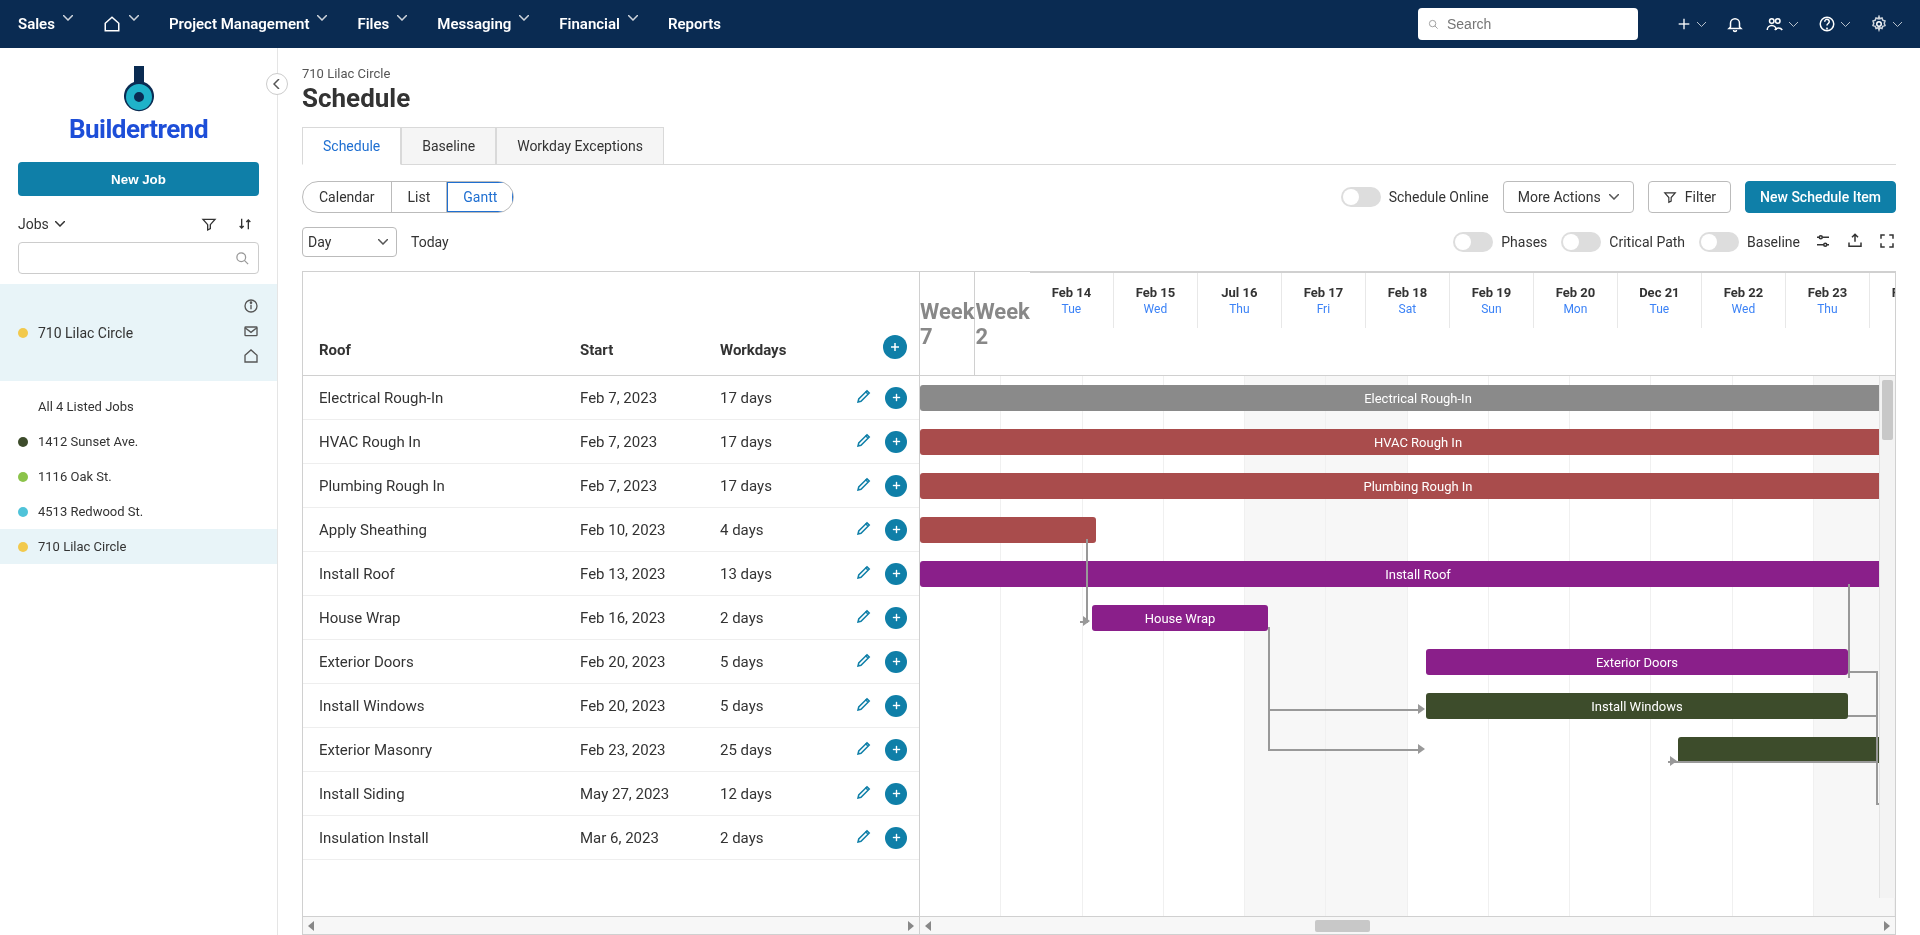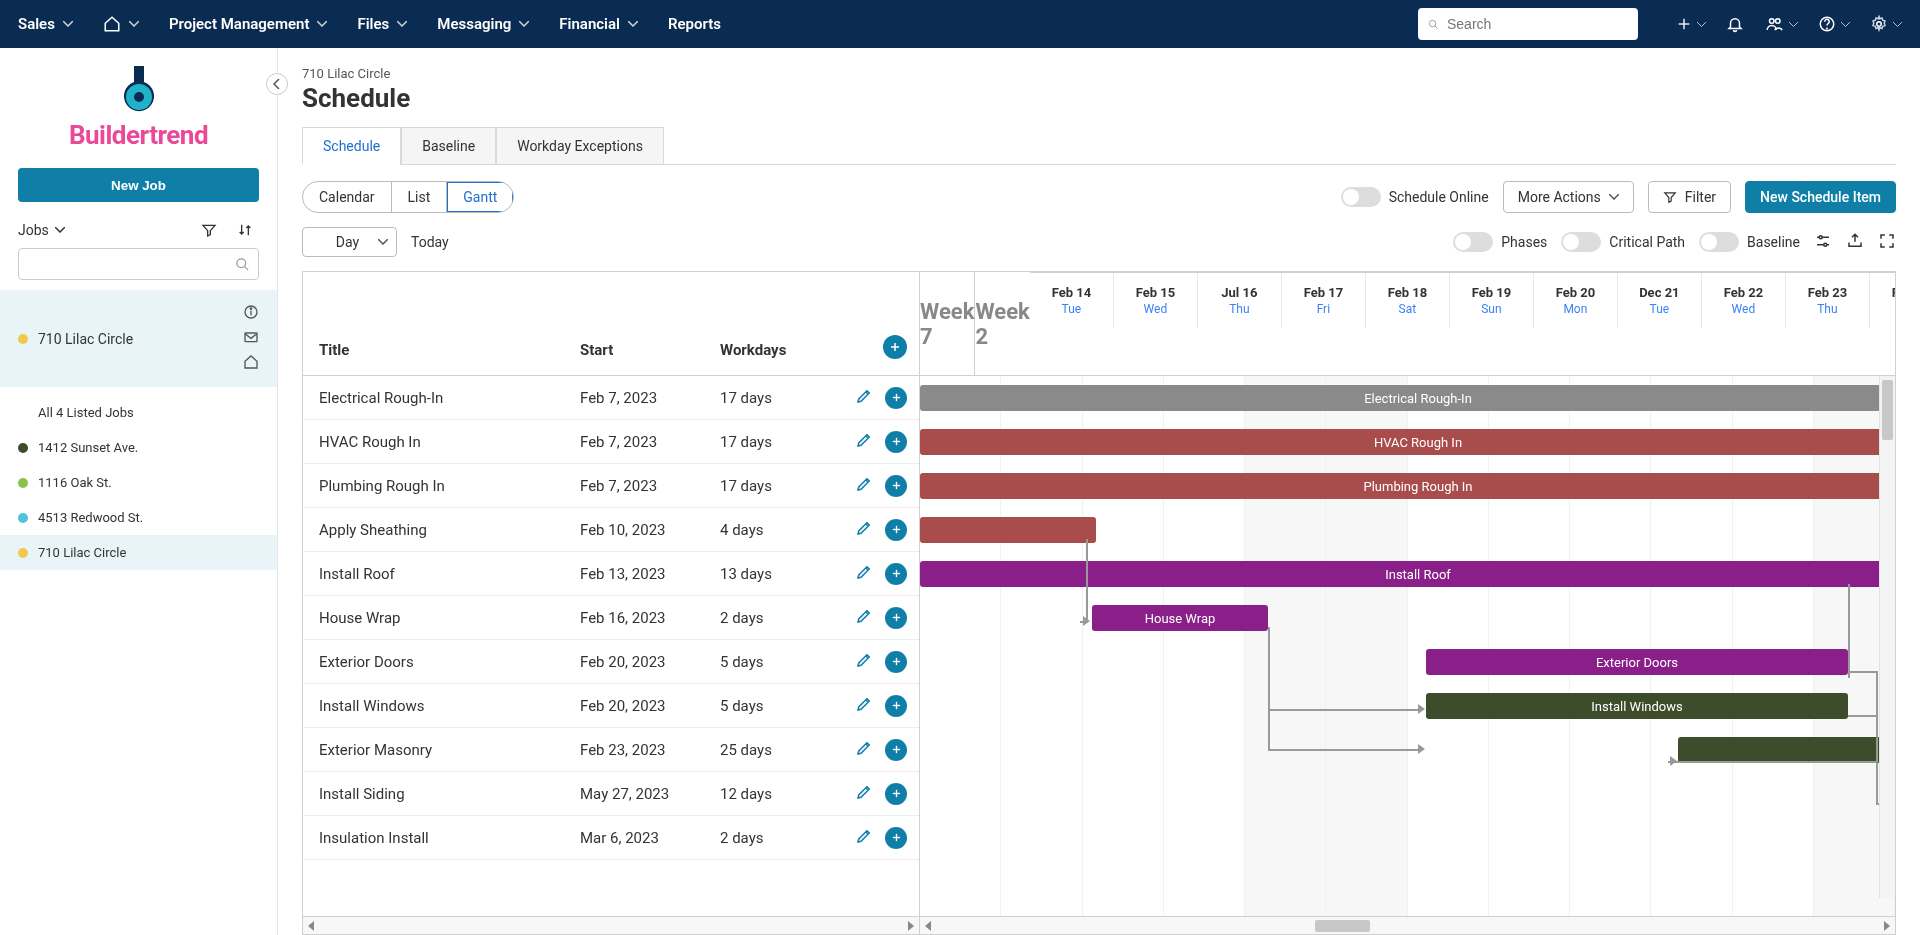--- a/index.html
+++ b/index.html
@@ -1,36 +1,36 @@
 <!DOCTYPE html>
 <html><head>
 <meta charset="utf-8">
 <style>
 * { margin: 0; padding: 0; box-sizing: border-box; }
 body { font-family: -apple-system, BlinkMacSystemFont, "Segoe UI", Roboto, Helvetica, Arial, sans-serif; font-size: 14px; color: #333; overflow: hidden; width: 1920px; height: 935px; background: #fff; }
 
 
 .topnav { background: #0a2b52; height: 48px; display: flex; align-items: center; padding: 0 18px; color: #fff; }
-.topnav .nav-item { margin-right: 30px; display: flex; align-items: center; cursor: pointer; font-weight: 600; font-size: 15px; }
+.topnav .nav-item { margin-right: 30px; display: flex; cursor: pointer; font-weight: 600; font-size: 15px; }
 .topnav .nav-item .chev { margin-left: 8px; opacity: .8; }
 .topnav .spacer { flex: 1; }
 .topnav .search { background: #fff; border-radius: 4px; height: 32px; width: 220px; display: flex; align-items: center; padding: 0 10px; color: #888; }
 .topnav .search svg { margin-right: 8px; }
 .topnav .search input { border: none; outline: none; font-size: 14px; flex: 1; }
 .topnav .right-icons { display: flex; align-items: center; margin-left: 18px; }
 .topnav .right-icon { margin-left: 20px; display: flex; align-items: center; cursor: pointer; }
 .topnav .right-icon .chev { margin-left: 5px; opacity: .7; }
 
 .layout { display: flex; height: calc(100% - 48px); }
 
 
 .sidebar { width: 278px; border-right: 1px solid #e5e5e5; display: flex; flex-direction: column; position: relative; }
 .logo-wrap { padding: 14px 18px 8px; display: flex; flex-direction: column; align-items: center; }
 .logo-wrap svg { width: 50px; height: 50px; }
-.logo-text { font-weight: 700; font-size: 26px; color: #ec4899; margin-top: 8px; letter-spacing: -0.5px; }
+.logo-text { font-weight: 700; font-size: 26px; color: #1d4ed8; margin-top: 2px; letter-spacing: -0.5px; }
 .new-job { margin: 10px 18px; background: #0f7fa8; color: #fff; border: none; border-radius: 4px; height: 34px; font-weight: 600; cursor: pointer; }
 .jobs-bar { display: flex; align-items: center; padding: 10px 18px; gap: 8px; }
 .jobs-bar .jobs-label { font-weight: 400; display: flex; align-items: center; flex: 1; }
 .jobs-bar .jobs-label .chev { margin-left: 6px; }
 .jobs-bar .icon-btn { width: 28px; display: flex; justify-content: center; cursor: pointer; color: #333; }
 .search-box { margin: 0 18px 10px; border: 1px solid #ccc; border-radius: 4px; height: 32px; display: flex; align-items: center; padding: 0 8px; }
 .search-box input { border: none; outline: none; flex: 1; font-size: 14px; }
 .search-box svg { color: #888; }
 .job-sel { background: #e8f4f8; padding: 14px 18px; display: flex; align-items: center; gap: 10px; }
 .job-sel .dot { width: 10px; height: 10px; border-radius: 50%; background: #f2c94c; }
@@ -57,21 +57,21 @@
 .view-toggle .vt:last-child { border-right: none; }
 .view-toggle .vt.active { color: #1f6fd1; outline: 1px solid #1f6fd1; outline-offset: -1px; }
 .tier1 .spacer { flex: 1; }
 .toggle-wrap { display: flex; align-items: center; gap: 8px; }
 .toggle { width: 40px; height: 20px; border-radius: 999px; background: #ddd; position: relative; cursor: pointer; }
 .toggle .knob { width: 16px; height: 16px; border-radius: 50%; background: #fff; position: absolute; top: 2px; left: 2px; }
 .btn { border: 1px solid #bbb; background: #fff; border-radius: 4px; padding: 7px 14px; display: flex; align-items: center; gap: 8px; cursor: pointer; font-size: 14px; }
 .btn.primary { background: #0f7fa8; color: #fff; border-color: #0f7fa8; font-weight: 500; }
 
 .tier2 { display: flex; align-items: center; margin-top: 14px; gap: 14px; }
-.sel { border: 1px solid #bbb; border-radius: 4px; padding: 6px 28px 6px 24px; position: relative; min-width: 95px; cursor: pointer; text-align: center; }
+.sel { border: 1px solid #bbb; border-radius: 4px; padding: 6px 28px 6px 5px; position: relative; min-width: 95px; cursor: pointer; }
 .sel .chev { position: absolute; right: 8px; top: 50%; transform: translateY(-50%); }
 .today-link { color: #333; cursor: pointer; }
 .tier2 .spacer { flex: 1; }
 .tier2 .icon-btn { cursor: pointer; color: #333; }
 
 
 .gantt-wrap { border: 1px solid #d0d0d0; margin-top: 14px; flex: 1; display: flex; min-height: 0; position: relative; }
 .gantt-left { width: 617px; border-right: 1px solid #d0d0d0; display: flex; flex-direction: column; }
 .gl-header { height: 104px; border-bottom: 1px solid #d0d0d0; display: flex; align-items: flex-end; padding: 0 12px 16px; }
 .gl-header .col { font-weight: 700; font-size: 15px; }
@@ -398,21 +398,21 @@
             <path d="M12 3 v10 M8 7 l4-4 4 4 M4 14 v5 h16 v-5"></path>
           </svg></div>
       <div class="icon-btn"><svg width="18" height="18" viewBox="0 0 24 24" fill="none" stroke="#333" stroke-width="2">
             <path d="M4 9 V4 h5 M20 9 V4 h-5 M4 15 v5 h5 M20 15 v5 h-5"></path>
           </svg></div>
     </div>
 
     <div class="gantt-wrap">
       <div class="gantt-left">
         <div class="gl-header">
-          <div class="col title">Title</div>
+          <div class="col title">Roof</div>
           <div class="col start">Start</div>
           <div class="col work">Workdays</div>
           <div class="add">
               <svg width="12" height="12" viewBox="0 0 24 24" stroke="#fff" stroke-width="3">
                 <line x1="12" y1="4" x2="12" y2="20"></line>
                 <line x1="4" y1="12" x2="20" y2="12"></line>
               </svg>
             </div>
         </div>
         <div class="gl-rows" id="gl-rows">

